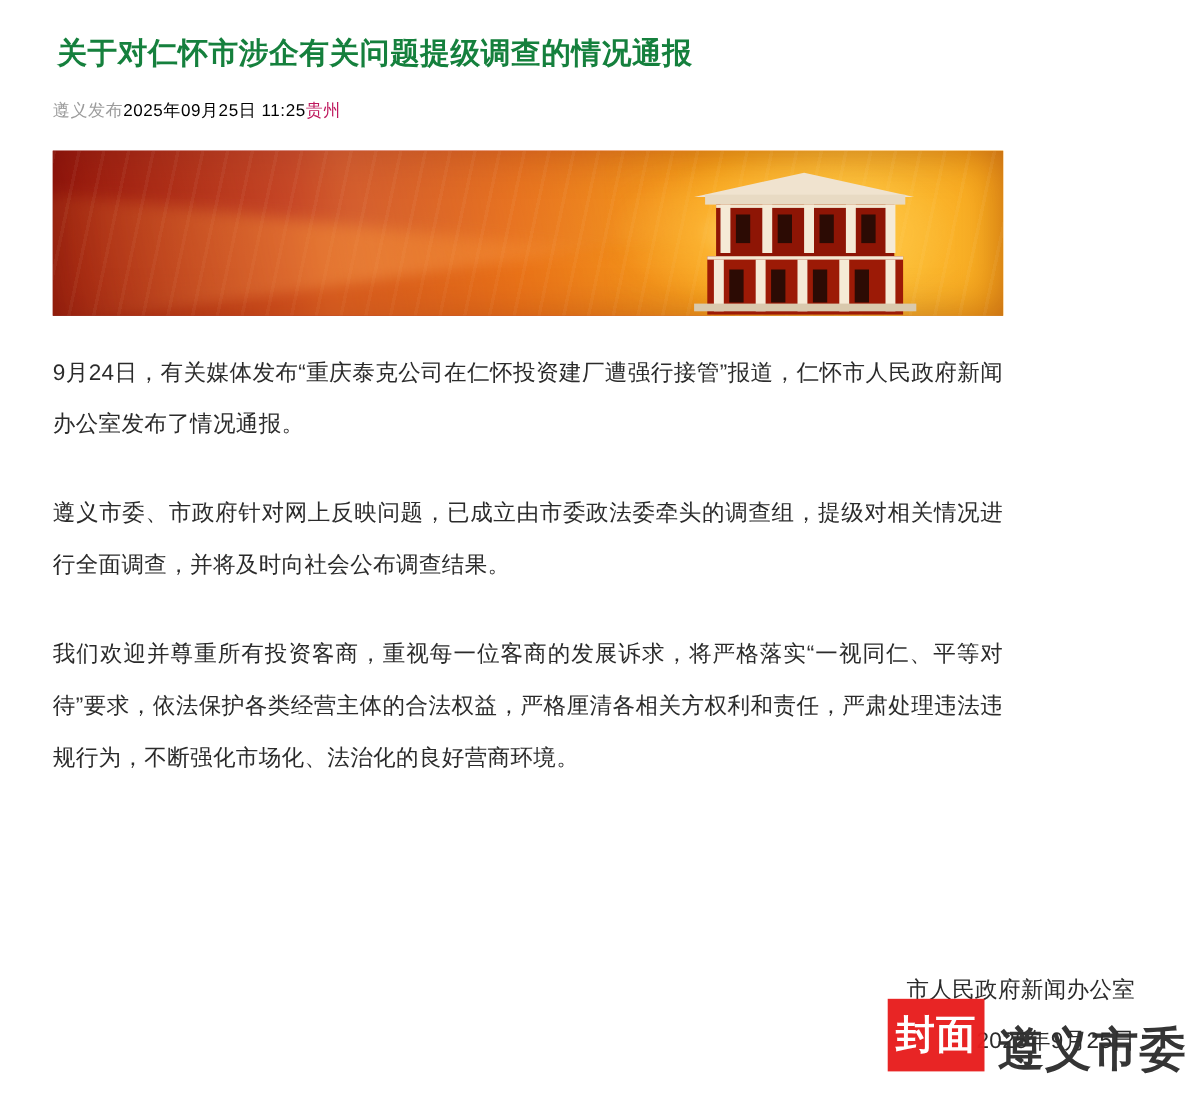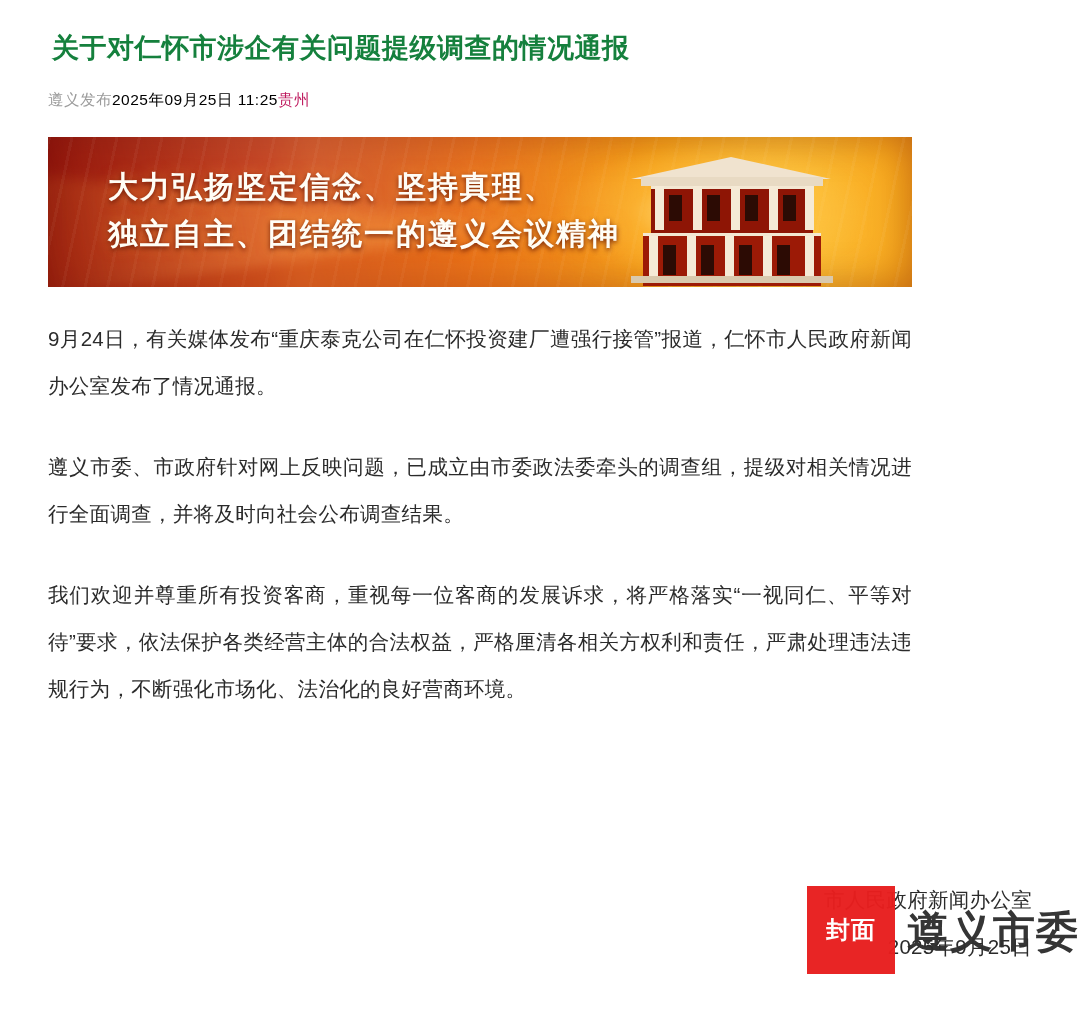--- a/index.html
+++ b/index.html
@@ -181,24 +181,24 @@
     position: absolute;
     right: 185px;
     bottom: 36px;
     display: flex;
     align-items: center;
     gap: 10px;
     opacity: 0.97;
   }
   .wm-badge {
     width: 88px;
-    height: 88px;
+    height: 66px;
     background: #e81e1e;
     color: #ffffff;
-    font-size: 24px;
+    font-size: 36px;
     font-weight: 700;
     line-height: 40px;
     display: flex;
     flex-direction: column;
     align-items: center;
     justify-content: center;
     letter-spacing: 1px;
   }
   .wm-name {
     position: absolute;
@@ -223,24 +223,20 @@
     <span class="time">2025年09月25日 11:25</span>
     <span class="loc">贵州</span>
   </div>
 
   <div class="banner">
     <div class="rays"></div>
     <div class="swoosh1"></div>
     <div class="swoosh2"></div>
     <div class="glow"></div>
 
-    <div class="banner-text">
-      <span class="l1">大力弘扬坚定信念、坚持真理、</span>
-      <span class="l2">独立自主、团结统一的遵义会议精神</span>
-    </div>
 
     <div class="bld">
       <div class="roof"></div>
       <div class="roof2"></div>
       <div class="upper"></div>
       <div class="lower"></div>
       <div class="col" style="left:30px; top:29px; height:44px;"></div>
       <div class="col" style="left:68px; top:29px; height:44px;"></div>
       <div class="col" style="left:106px; top:29px; height:44px;"></div>
       <div class="col" style="left:144px; top:29px; height:44px;"></div>

